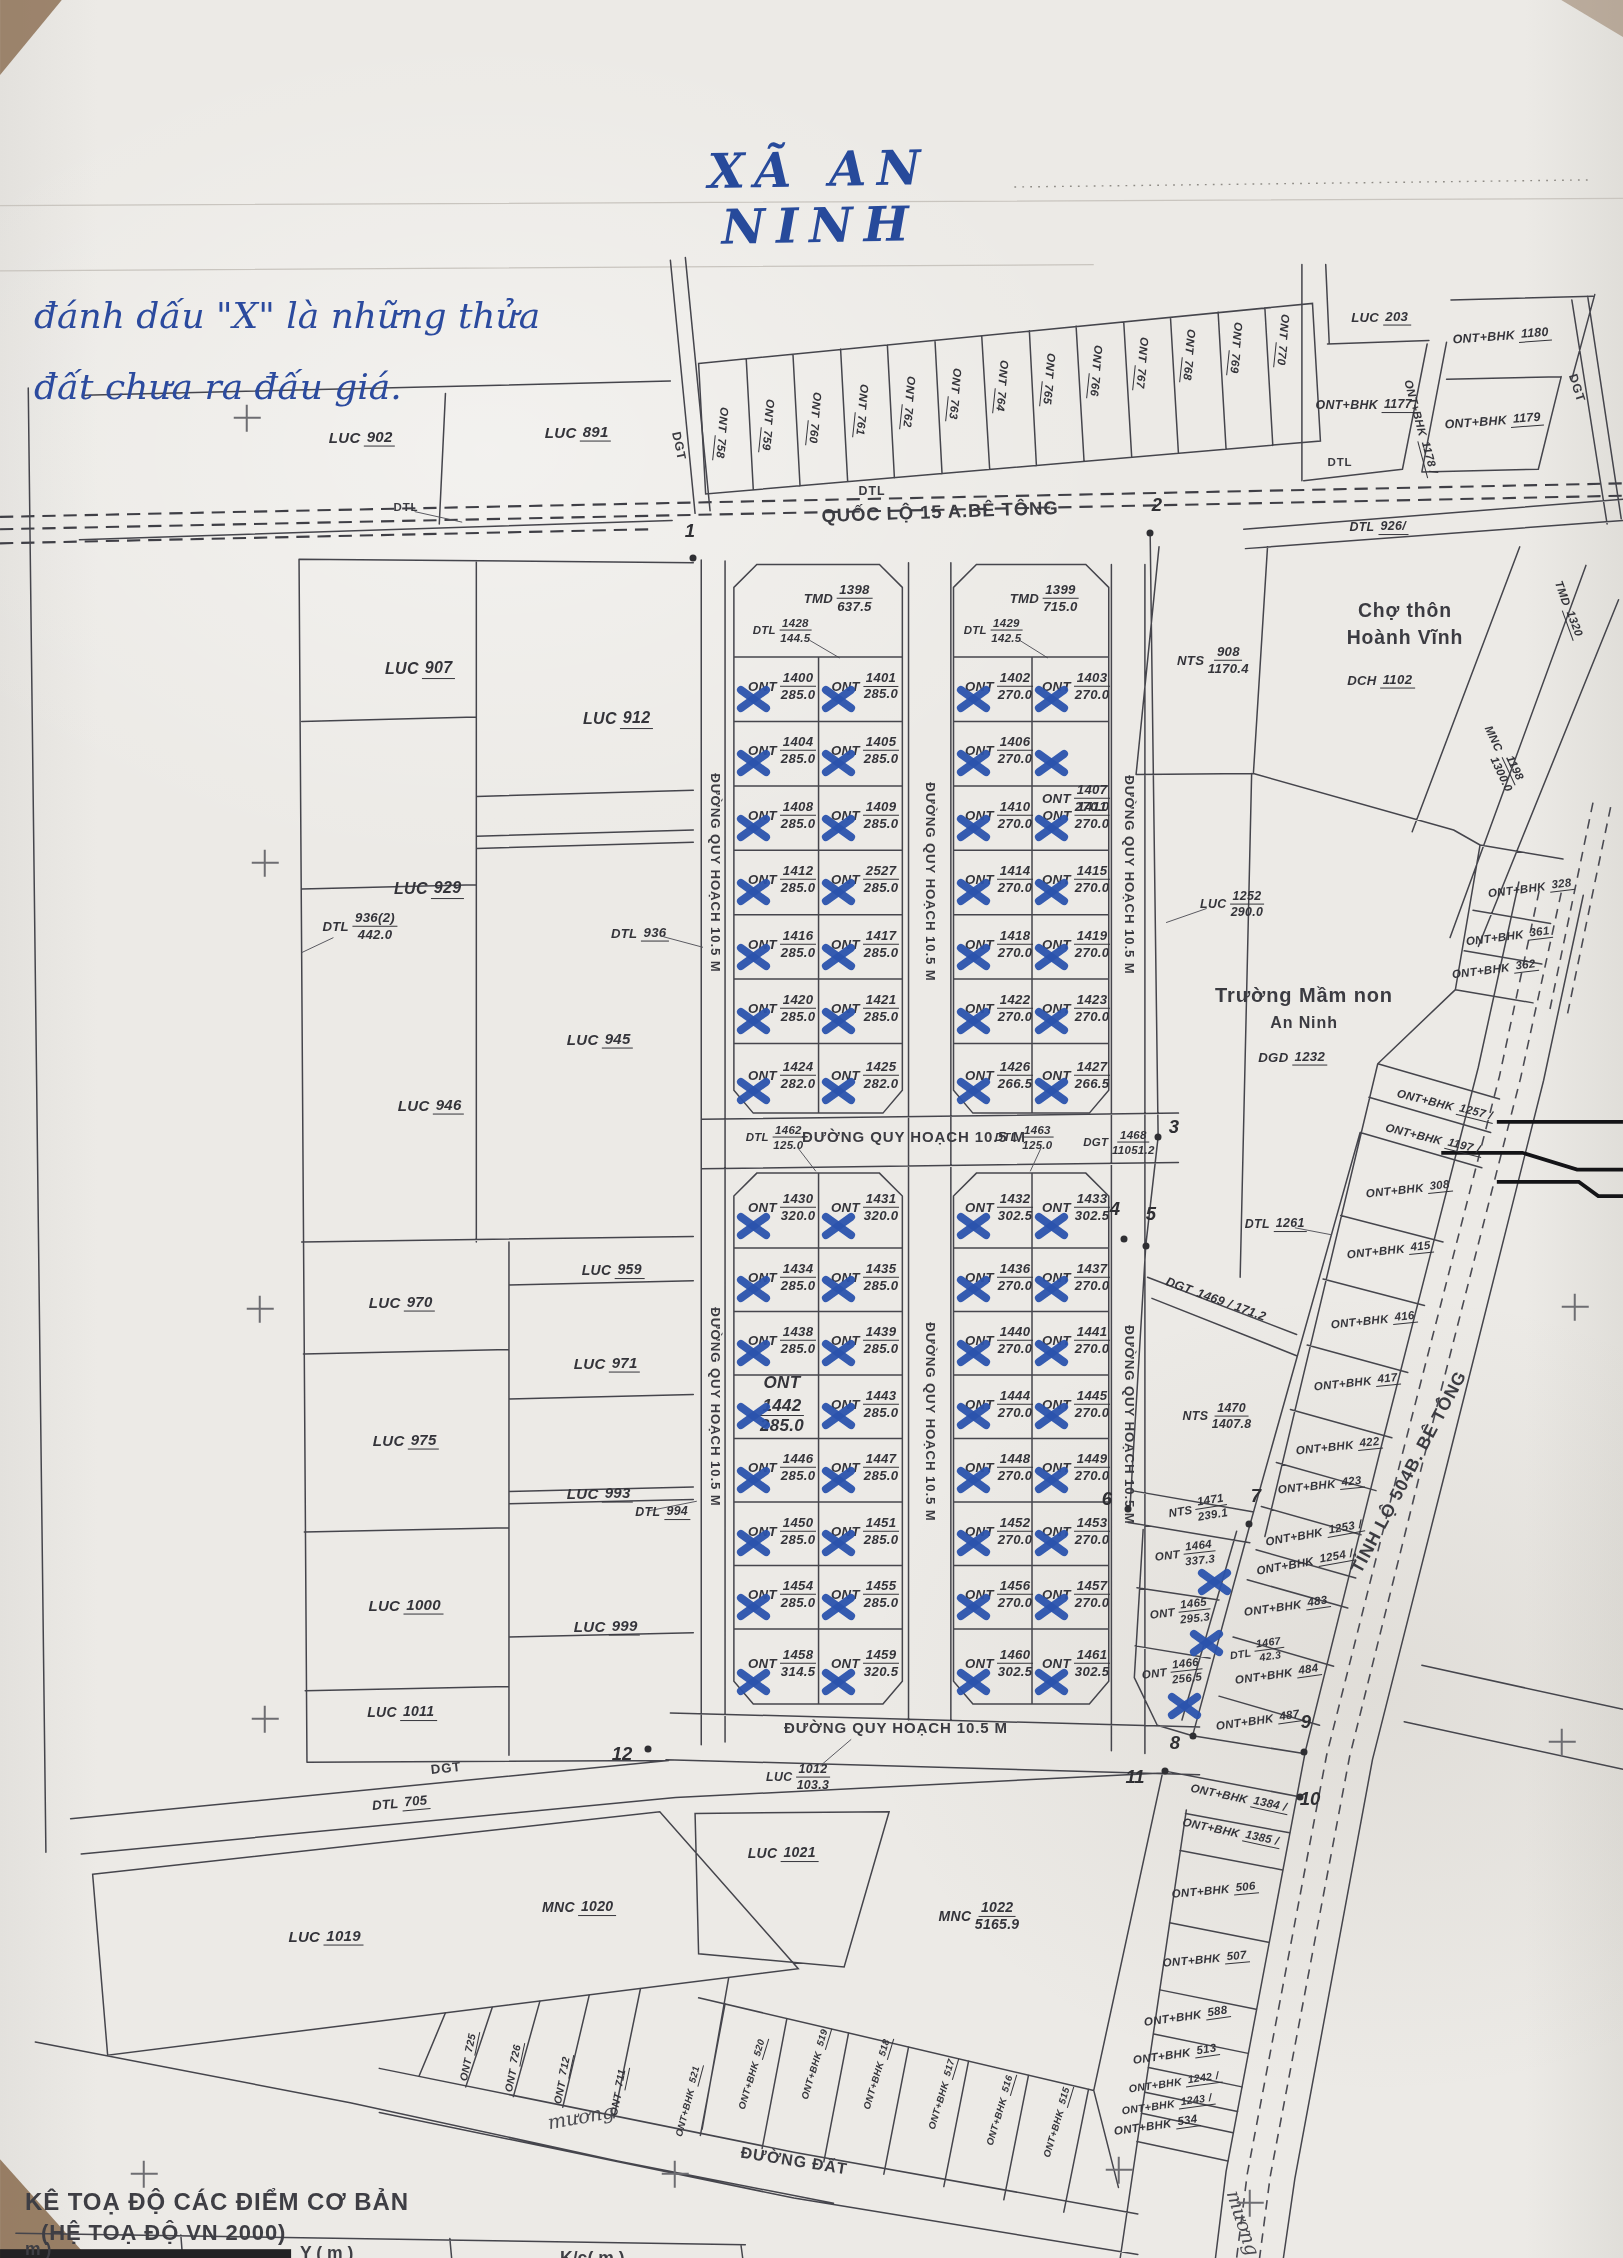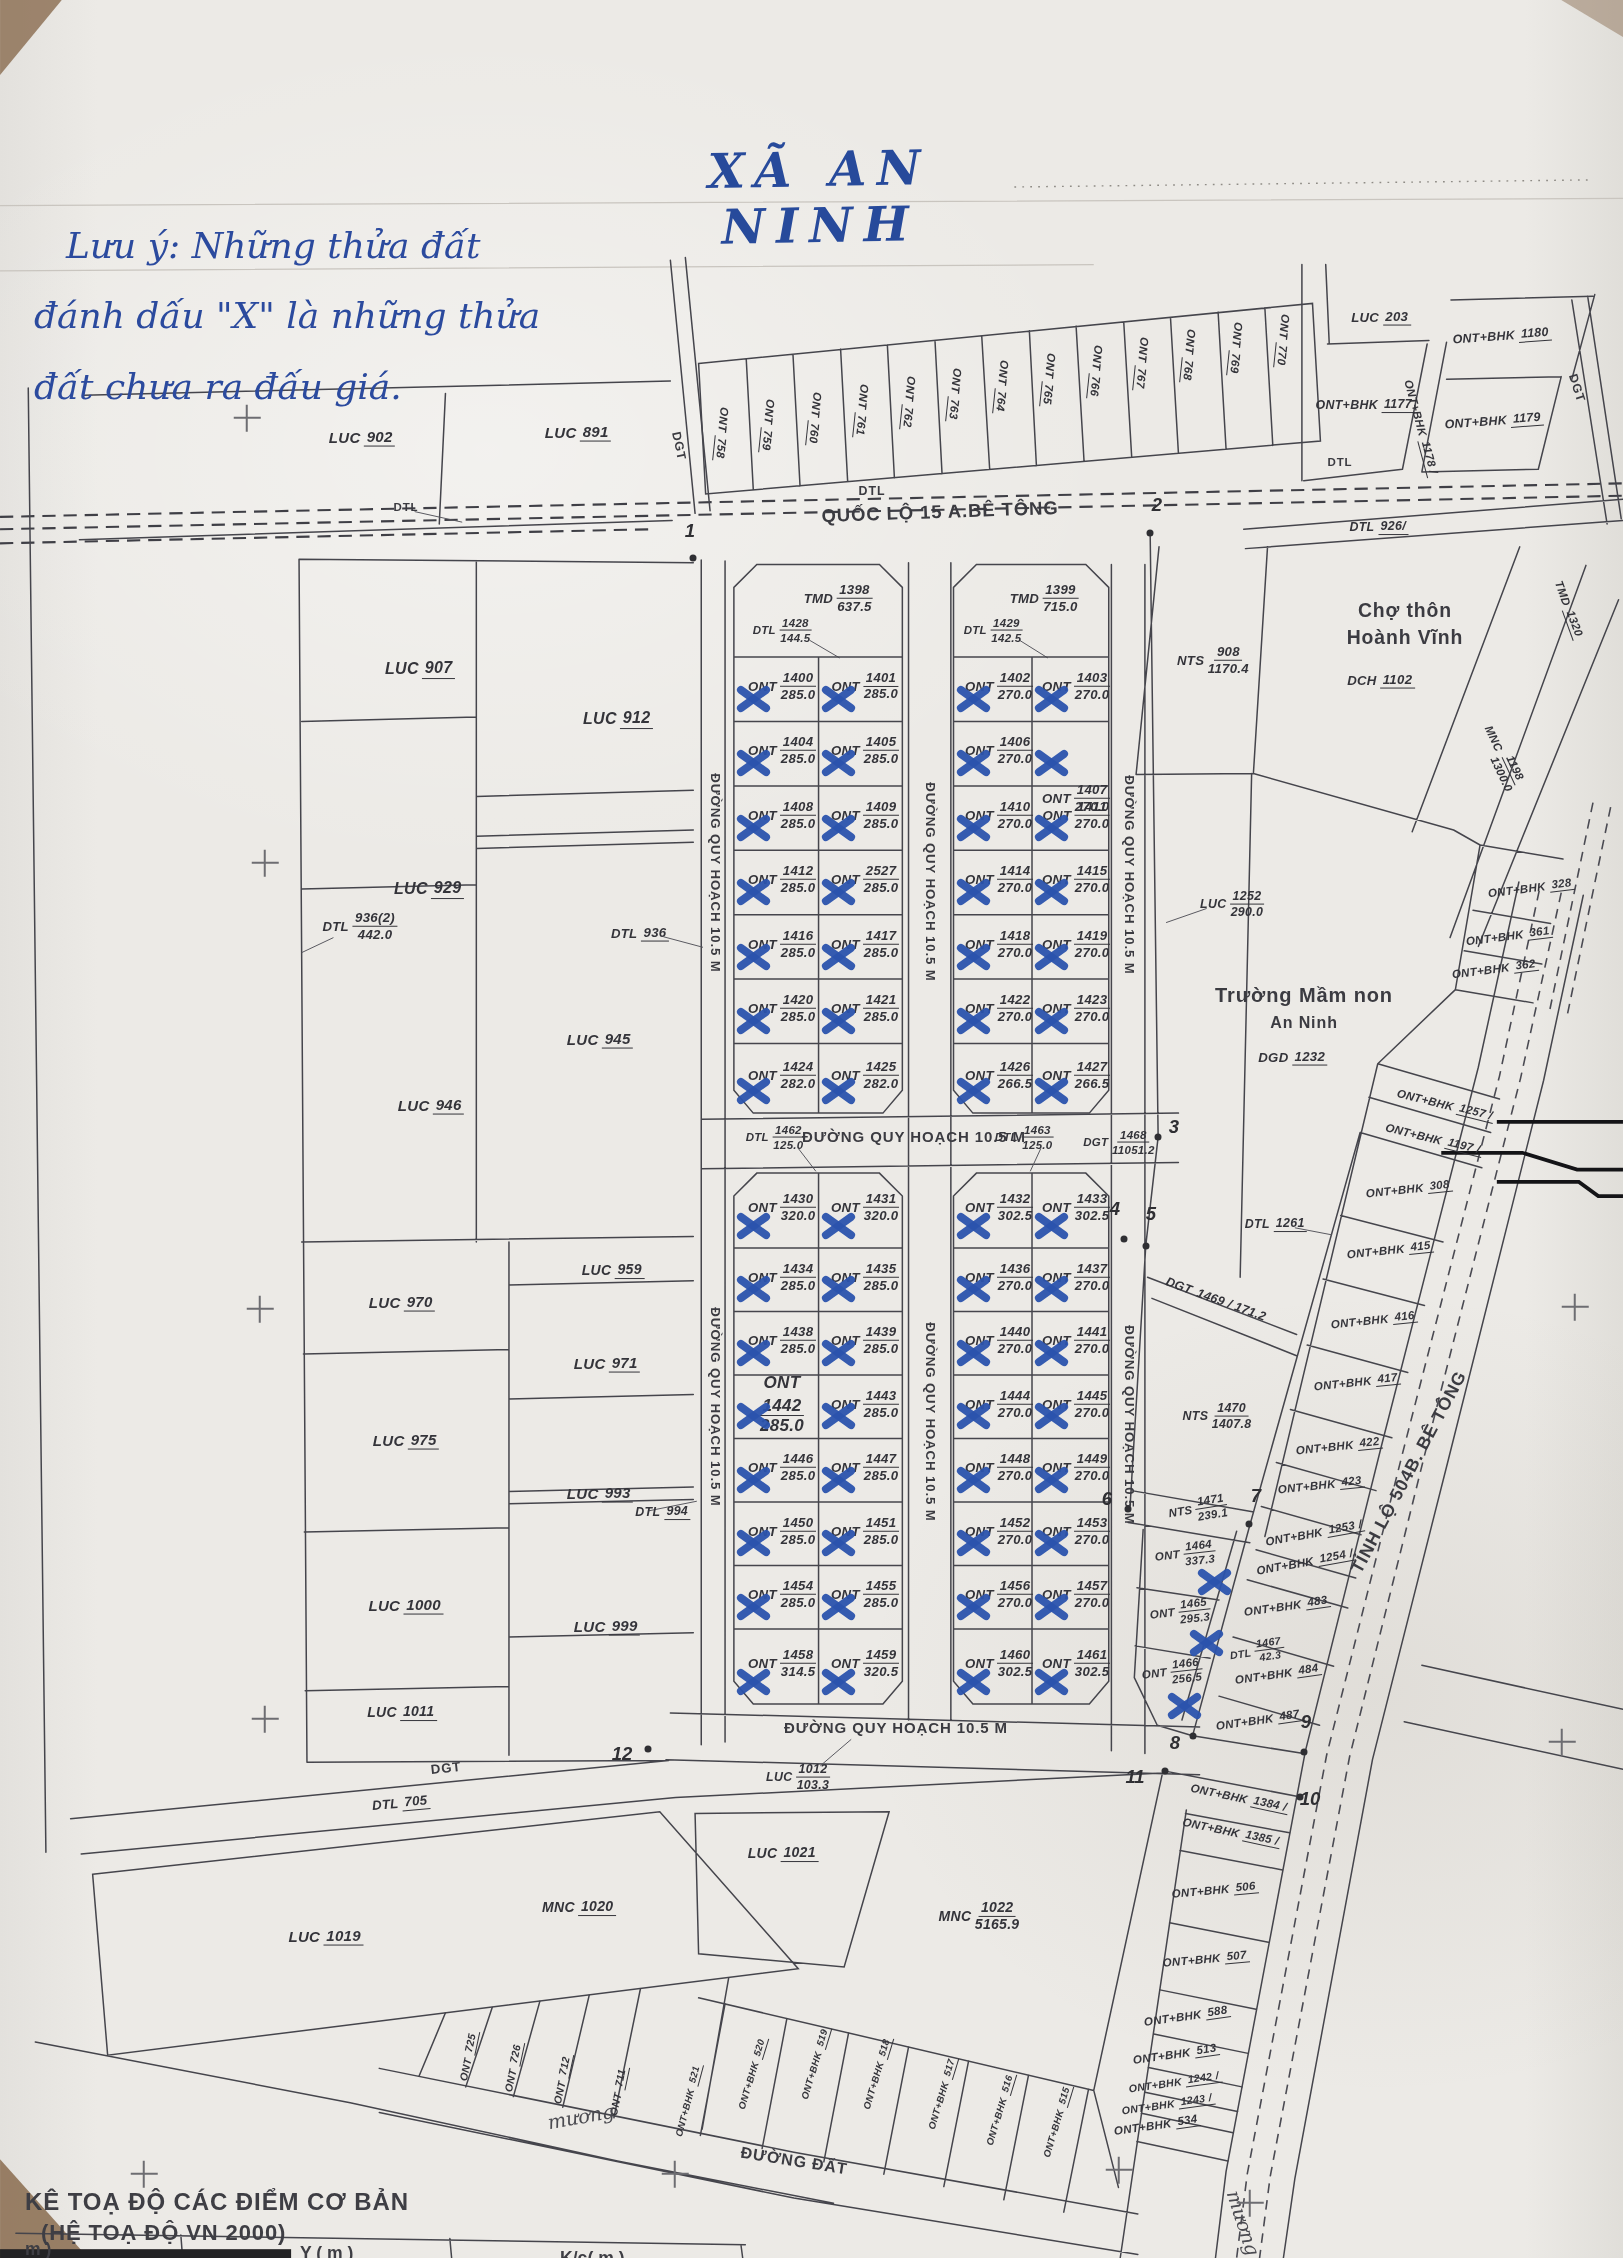--- a/index.html
+++ b/index.html
@@ -113,21 +113,20 @@
         <path d="M792,412 L1488,344 L1497,500 L800,560 Z M846,407 L854,555 M899,402 L907,551 M953,396 L961,546 M1006,391 L1014,542 M1060,386 L1068,537 M1113,381 L1122,532 M1167,375 L1175,528 M1220,370 L1229,523 M1274,365 L1283,518 M1327,360 L1336,514 M1381,354 L1390,509 M1434,349 L1443,505" class="ln"></path>
         <path d="M858,640 L997,640 L1023,666 L1023,1236 L1001,1262 L854,1262 L832,1236 L832,666 Z M832,745 L1023,745 M832,818 L1023,818 M832,891 L1023,891 M832,964 L1023,964 M832,1037 L1023,1037 M832,1110 L1023,1110 M832,1183 L1023,1183 M928,745 L928,1262" class="ln"></path>
         <path d="M1107,640 L1231,640 L1257,666 L1257,1236 L1235,1262 L1103,1262 L1081,1236 L1081,666 Z M1081,745 L1257,745 M1081,818 L1257,818 M1081,891 L1257,891 M1081,964 L1257,964 M1081,1037 L1257,1037 M1081,1110 L1257,1110 M1081,1183 L1257,1183 M1170,745 L1170,1262" class="ln"></path>
         <path d="M858,1330 L997,1330 L1023,1356 L1023,1906 L1001,1932 L854,1932 L832,1906 L832,1356 Z M832,1415 L1023,1415 M832,1487 L1023,1487 M832,1559 L1023,1559 M832,1631 L1023,1631 M832,1703 L1023,1703 M832,1775 L1023,1775 M832,1847 L1023,1847 M928,1330 L928,1932" class="ln"></path>
         <path d="M1107,1330 L1231,1330 L1257,1356 L1257,1906 L1235,1932 L1103,1932 L1081,1906 L1081,1356 Z M1081,1415 L1257,1415 M1081,1487 L1257,1487 M1081,1559 L1257,1559 M1081,1631 L1257,1631 M1081,1703 L1257,1703 M1081,1775 L1257,1775 M1081,1847 L1257,1847 M1170,1330 L1170,1932" class="ln"></path>
         <path d="M505,2282 L475,2354 M558,2276 L528,2366 M612,2269 L582,2377 M668,2262 L638,2389 M726,2255 L696,2401 M826,2243 L796,2414 M822,2272 L794,2421 M892,2289 L864,2436 M962,2305 L934,2451 M1030,2321 L1002,2465 M1098,2337 L1070,2479 M1166,2353 L1138,2494 M1234,2369 L1206,2508 M1344,2056 L1462,2078 M1338,2098 L1454,2120 M1326,2180 L1438,2202 M1315,2256 L1424,2278 M1308,2306 L1415,2328 M1302,2344 L1408,2366 M1298,2372 L1403,2394 M1294,2396 L1398,2418 M1289,2428 L1392,2450" class="ln"></path>
       </g>
   </svg>
 
   <div id="title">XÃ AN NINH</div>
-  <div class="noteline hand" style="left:66px;top:228px;">Lưu ý: Những thửa đất</div>
   <div class="noteline hand" style="left:34px;top:298px;">đánh dấu "X" là những thửa</div>
   <div class="noteline hand" style="left:34px;top:369px;">đất chưa ra đấu giá.</div>
 
   <div id="f1">KÊ TOẠ ĐỘ CÁC ĐIỂM CƠ BẢN</div>
   <div id="f2">(HỆ TOẠ ĐỘ VN 2000)</div>
   <div class="fcol" style="left:25px;top:2239px;">m )</div>
   <div class="fcol" style="left:300px;top:2243px;">Y ( m )</div>
   <div class="fcol" style="left:560px;top:2248px;">K/c( m )</div>
 
   <div id="labels">

